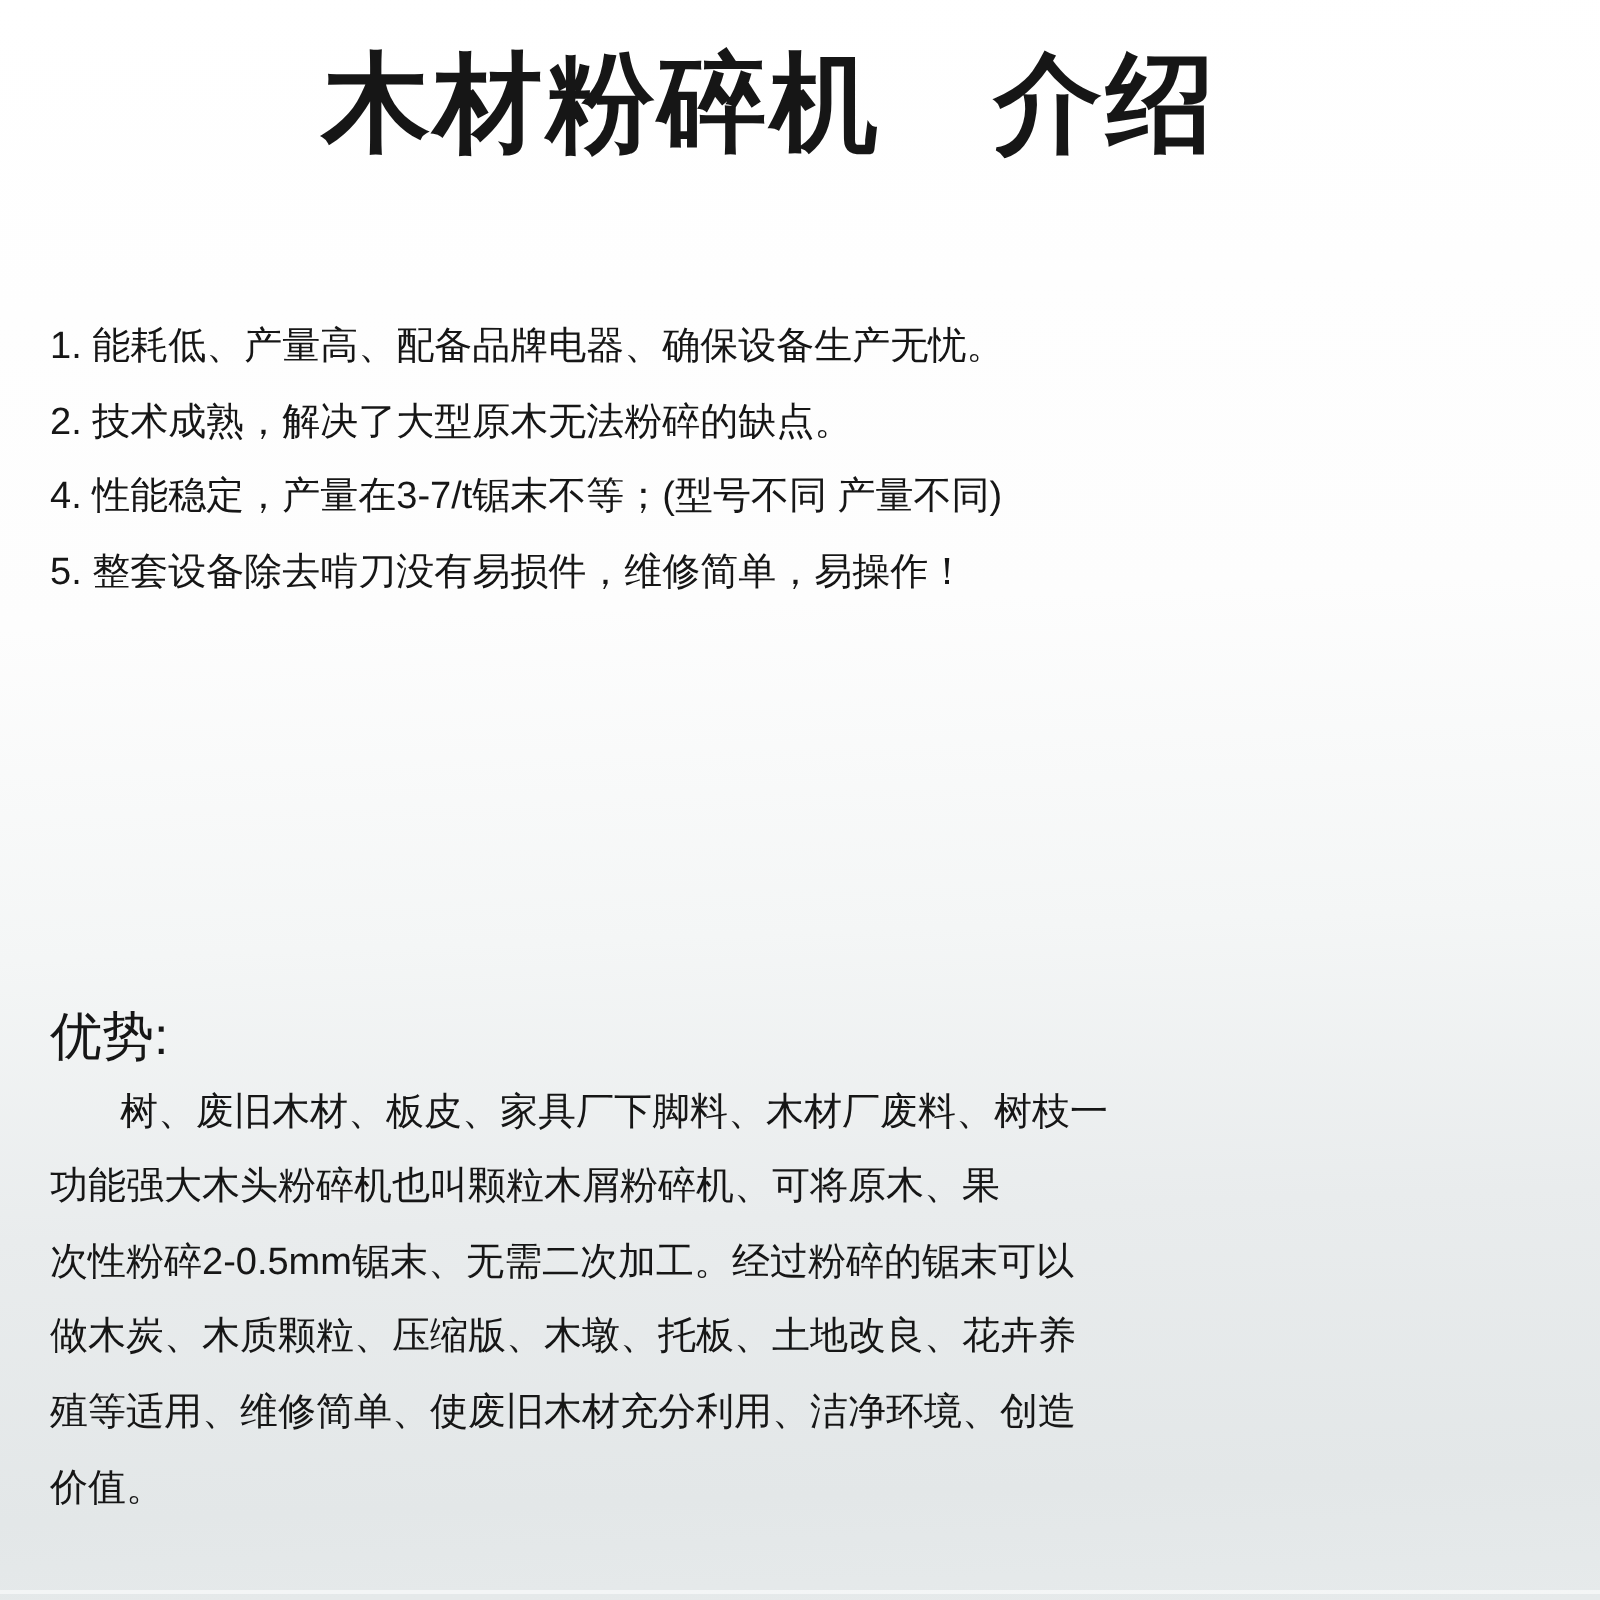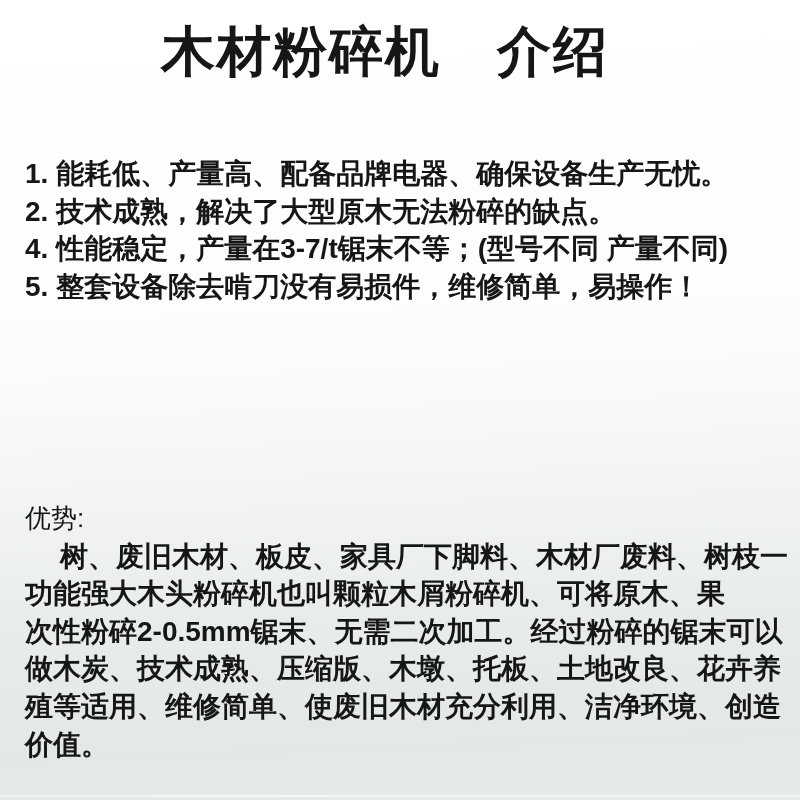--- a/index.html
+++ b/index.html
@@ -39,23 +39,23 @@
     left: 25px;
     width: 760px;
   }
   .advantages {
     position: absolute;
     top: 500px;
     left: 25px;
     width: 760px;
   }
   .line {
-    font-size: 28px;
+    font-size: 19px;
     line-height: 37.6px;
-    font-weight: 700;
+    font-weight: 400;
     white-space: pre;
   }
   .adv-heading {
     font-size: 26px;
     line-height: 37.6px;
     font-weight: 400;
     white-space: pre;
   }
   .adv-body .line:first-child {
     text-indent: 35px;
@@ -81,20 +81,20 @@
       <div class="line">4. 性能稳定，产量在3-7/t锯末不等；(型号不同 产量不同)</div>
       <div class="line">5. 整套设备除去啃刀没有易损件，维修简单，易操作！</div>
     </div>
 
   <div class="advantages">
     <div class="adv-heading">优势:</div>
     <div class="adv-body">
         <div class="line">树、废旧木材、板皮、家具厂下脚料、木材厂废料、树枝一</div>
         <div class="line">功能强大木头粉碎机也叫颗粒木屑粉碎机、可将原木、果</div>
         <div class="line">次性粉碎2-0.5mm锯末、无需二次加工。经过粉碎的锯末可以</div>
-        <div class="line">做木炭、技术成熟、压缩版、木墩、托板、土地改良、花卉养</div>
+        <div class="line">做木炭、木质颗粒、压缩版、木墩、托板、土地改良、花卉养</div>
         <div class="line">殖等适用、维修简单、使废旧木材充分利用、洁净环境、创造</div>
         <div class="line">价值。</div>
       </div>
   </div>
 
   <div class="bottom-line"></div>
 </div>
 
 </body></html>

